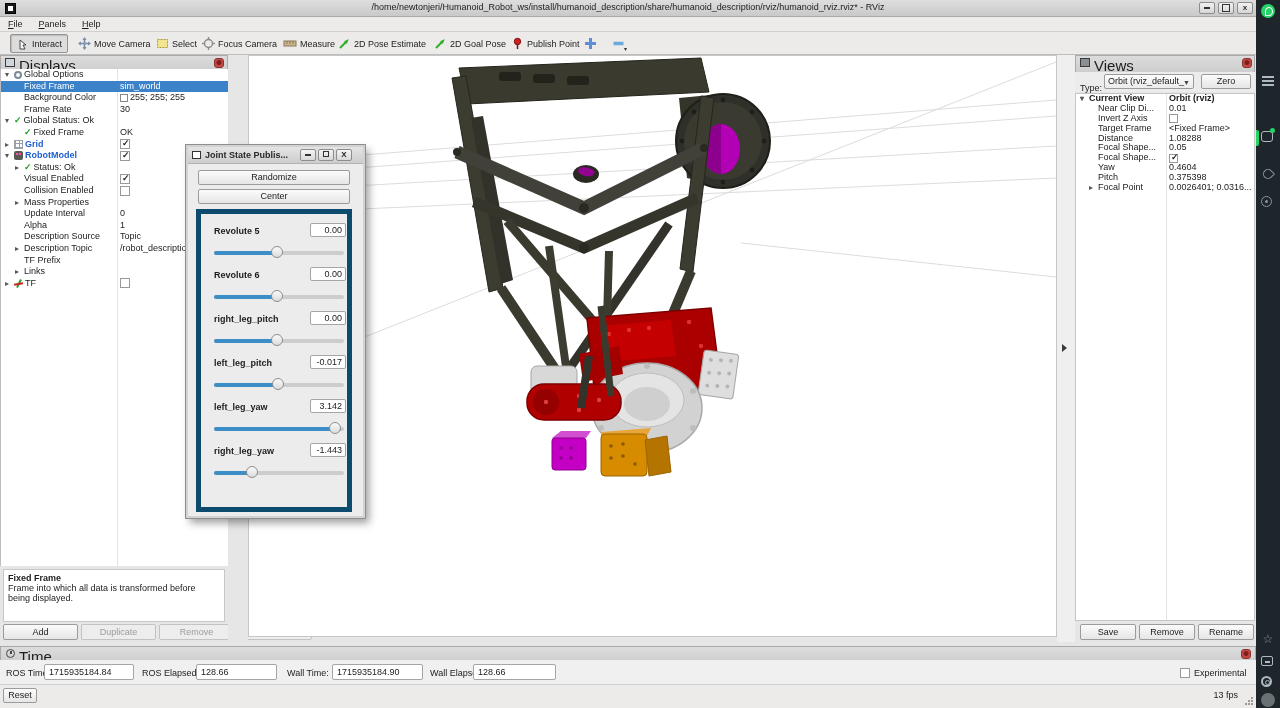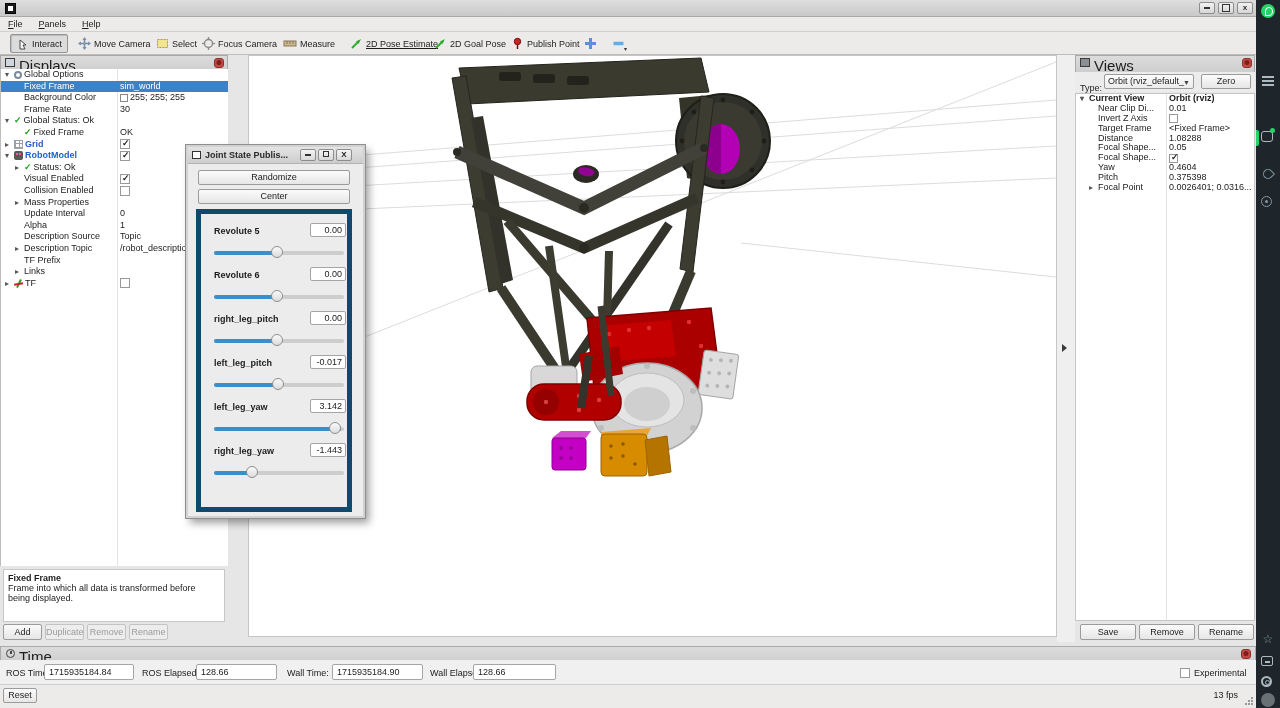--- a/index.html
+++ b/index.html
@@ -57,21 +57,21 @@
   .ic-robot::after { content:""; position:absolute; left:2px; top:2px; width:2px; height:2px; background:#f5a; box-shadow:3px 0 0 #f5a; }
   .ic-tf::before { content:""; position:absolute; left:4px; top:0; width:1.5px; height:9px; background:#2aa02a; transform:rotate(25deg); }
   .ic-tf::after { content:""; position:absolute; left:0; top:4px; width:9px; height:1.5px; background:#cc2222; transform:rotate(-10deg); }
 
   #displays-help { position:absolute; left:3px; top:569px; width:222px; height:53px; background:#fff; border:1px solid #c7c7c7; padding:3px 4px; color:#1c1c1c; }
   #displays-help .ht { font-weight:bold; }
   .btnrow { position:absolute; display:flex; gap:3px; }
   .pbtn { height:16px; border:1px solid #9b9b9b; border-radius:2px; background:linear-gradient(#fbfbfb,#e6e6e6); text-align:center; line-height:14px; color:#1c1c1c; }
   .pbtn.disabled { color:#9b9b9b; border-color:#c3c3c3; background:#ededed; }
   #displays-btns { left:3px; top:624px; }
-  #displays-btns .pbtn { width:39px; }
+  #displays-btns .pbtn { width:75px; }
   #views-btns { left:1080px; top:624px; }
   #views-btns .pbtn { width:56px; }
 
   
   .gap-left { position:absolute; left:228px; top:55px; width:20px; height:587px; background:#e6e6e6; }
   #viewport { position:absolute; left:248px; top:55px; width:809px; height:582px; background:#fff; border:1px solid #c6c6c6; }
   .gap-right { position:absolute; left:1057px; top:55px; width:18px; height:587px; background:#efefef; }
   .gap-right .expand { position:absolute; left:5px; top:289px; width:0; height:0; border-left:5px solid #3a3a3a; border-top:4px solid transparent; border-bottom:4px solid transparent; }
 
   
@@ -142,20 +142,21 @@
   .ic-archive::after { content:""; position:absolute; left:3px; top:4px; width:5px; height:1.5px; background:#aebac1; }
   .ic-gearw { border:2px solid #aebac1; border-radius:50%; width:11px; height:11px; }
   .ic-gearw::after { content:""; position:absolute; left:2.2px; top:2.2px; width:3px; height:3px; border:1.5px solid #aebac1; border-radius:50%; }
   .ic-avatar { background:#6a7175; border-radius:50%; }
 </style>
 </head>
 <body>
 
 <div class="titlebar">
   <span class="appicon"></span>
+  <span class="title">/home/newtonjeri/Humanoid_Robot_ws/install/humanoid_description/share/humanoid_description/rviz/humanoid_rviz.rviz* - RViz</span>
   <span class="winbtn min" style="left:1199px;"></span>
   <span class="winbtn max" style="left:1218px;"></span>
   <span class="winbtn" style="left:1237px;">x</span>
 </div>
 
 <div class="menubar"><span id="menu-items"><span class="mitem"><span class="u">F</span>ile</span><span class="mitem"><span class="u">P</span>anels</span><span class="mitem"><span class="u">H</span>elp</span></span></div>
 
 <div class="toolbar"><span id="toolbar-items"><span class="tool active" style="left: 10px;">
         <span class="ticon">
           <svg width="13" height="13">
@@ -204,21 +205,21 @@
           <svg width="14" height="13">
             <rect x="1" y="4" width="12" height="5" fill="#cdb68c" stroke="#8a795a"></rect>
             <g stroke="#8a795a">
               <line x1="4" y1="4" x2="4" y2="7"></line>
               <line x1="7" y1="4" x2="7" y2="7"></line>
               <line x1="10" y1="4" x2="10" y2="7"></line>
             </g>
           </svg>
         </span>
         <span>Measure</span>
-      </span><span class="tool" style="left: 344px; text-decoration: underline;">
+      </span><span class="tool" style="left: 332px;">
         <span class="ticon">
           <svg width="13" height="13">
             <line x1="2" y1="11" x2="9" y2="4" stroke="#2fae2f" stroke-width="2"></line>
             <polygon points="11,2 6,4.5 8.5,7" fill="#2fae2f"></polygon>
           </svg>
         </span>
         <span>2D Pose Estimate</span>
       </span><span class="tool" style="left: 428px;">
         <span class="ticon">
           <svg width="13" height="13">

